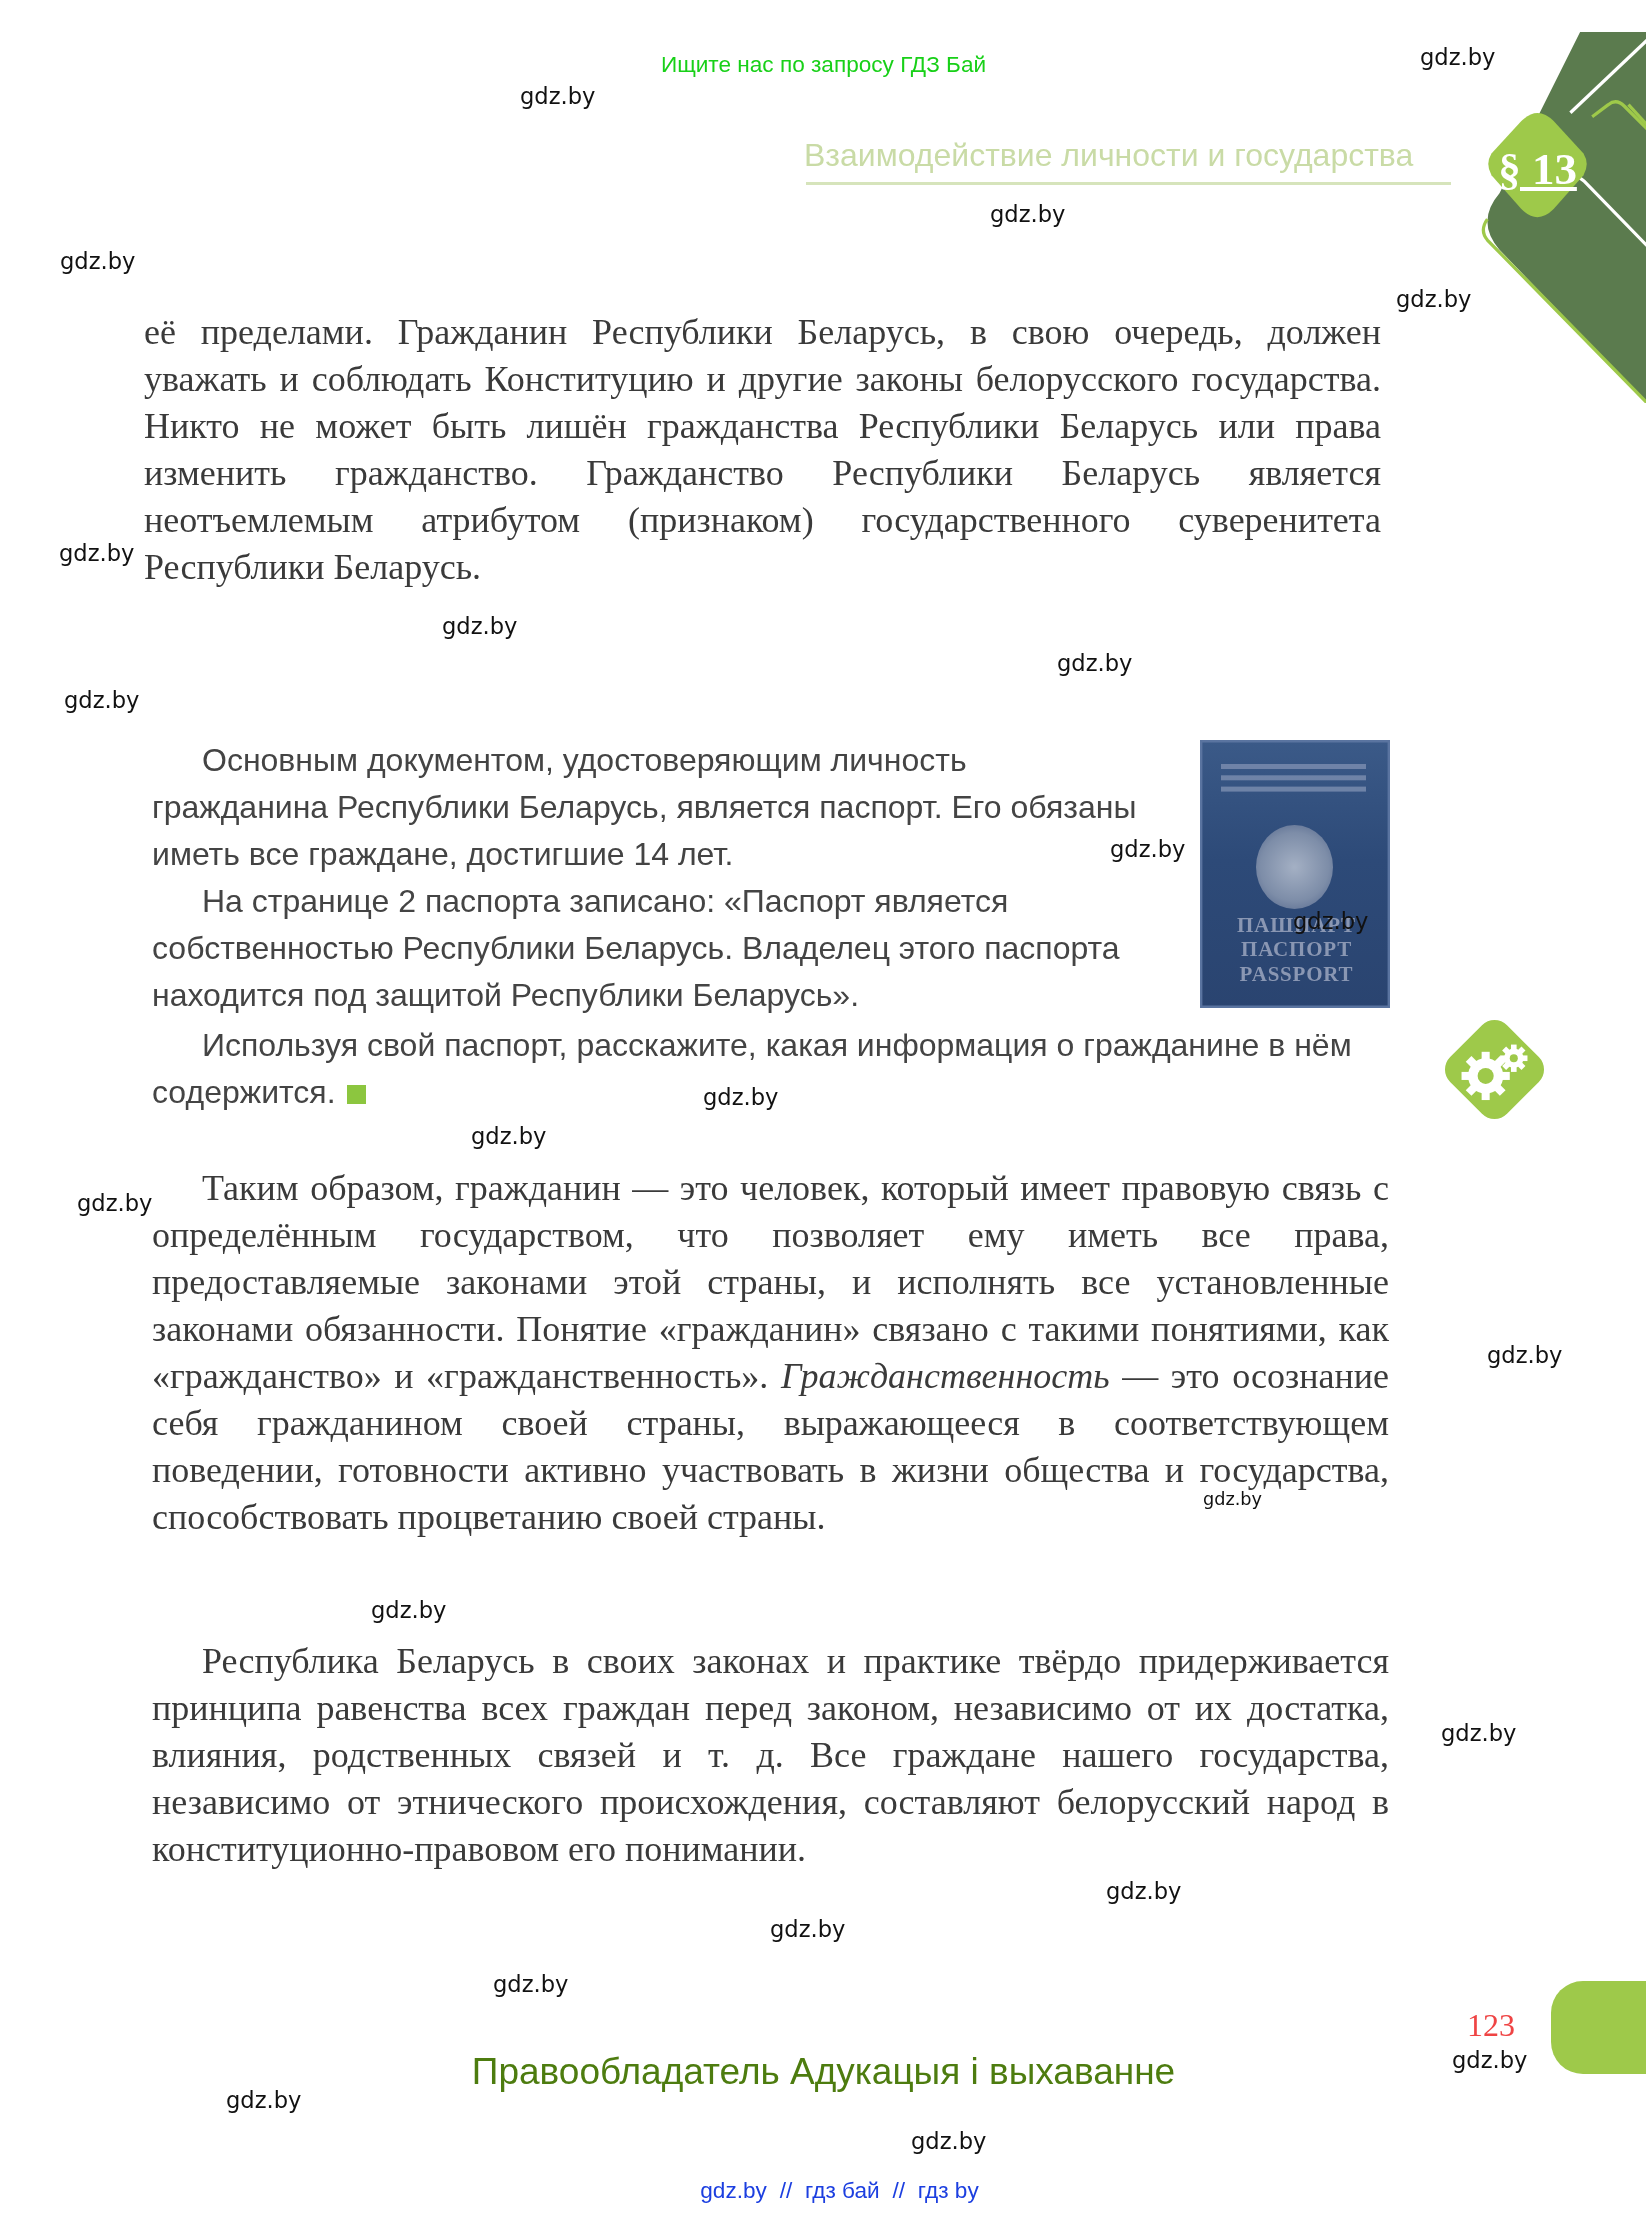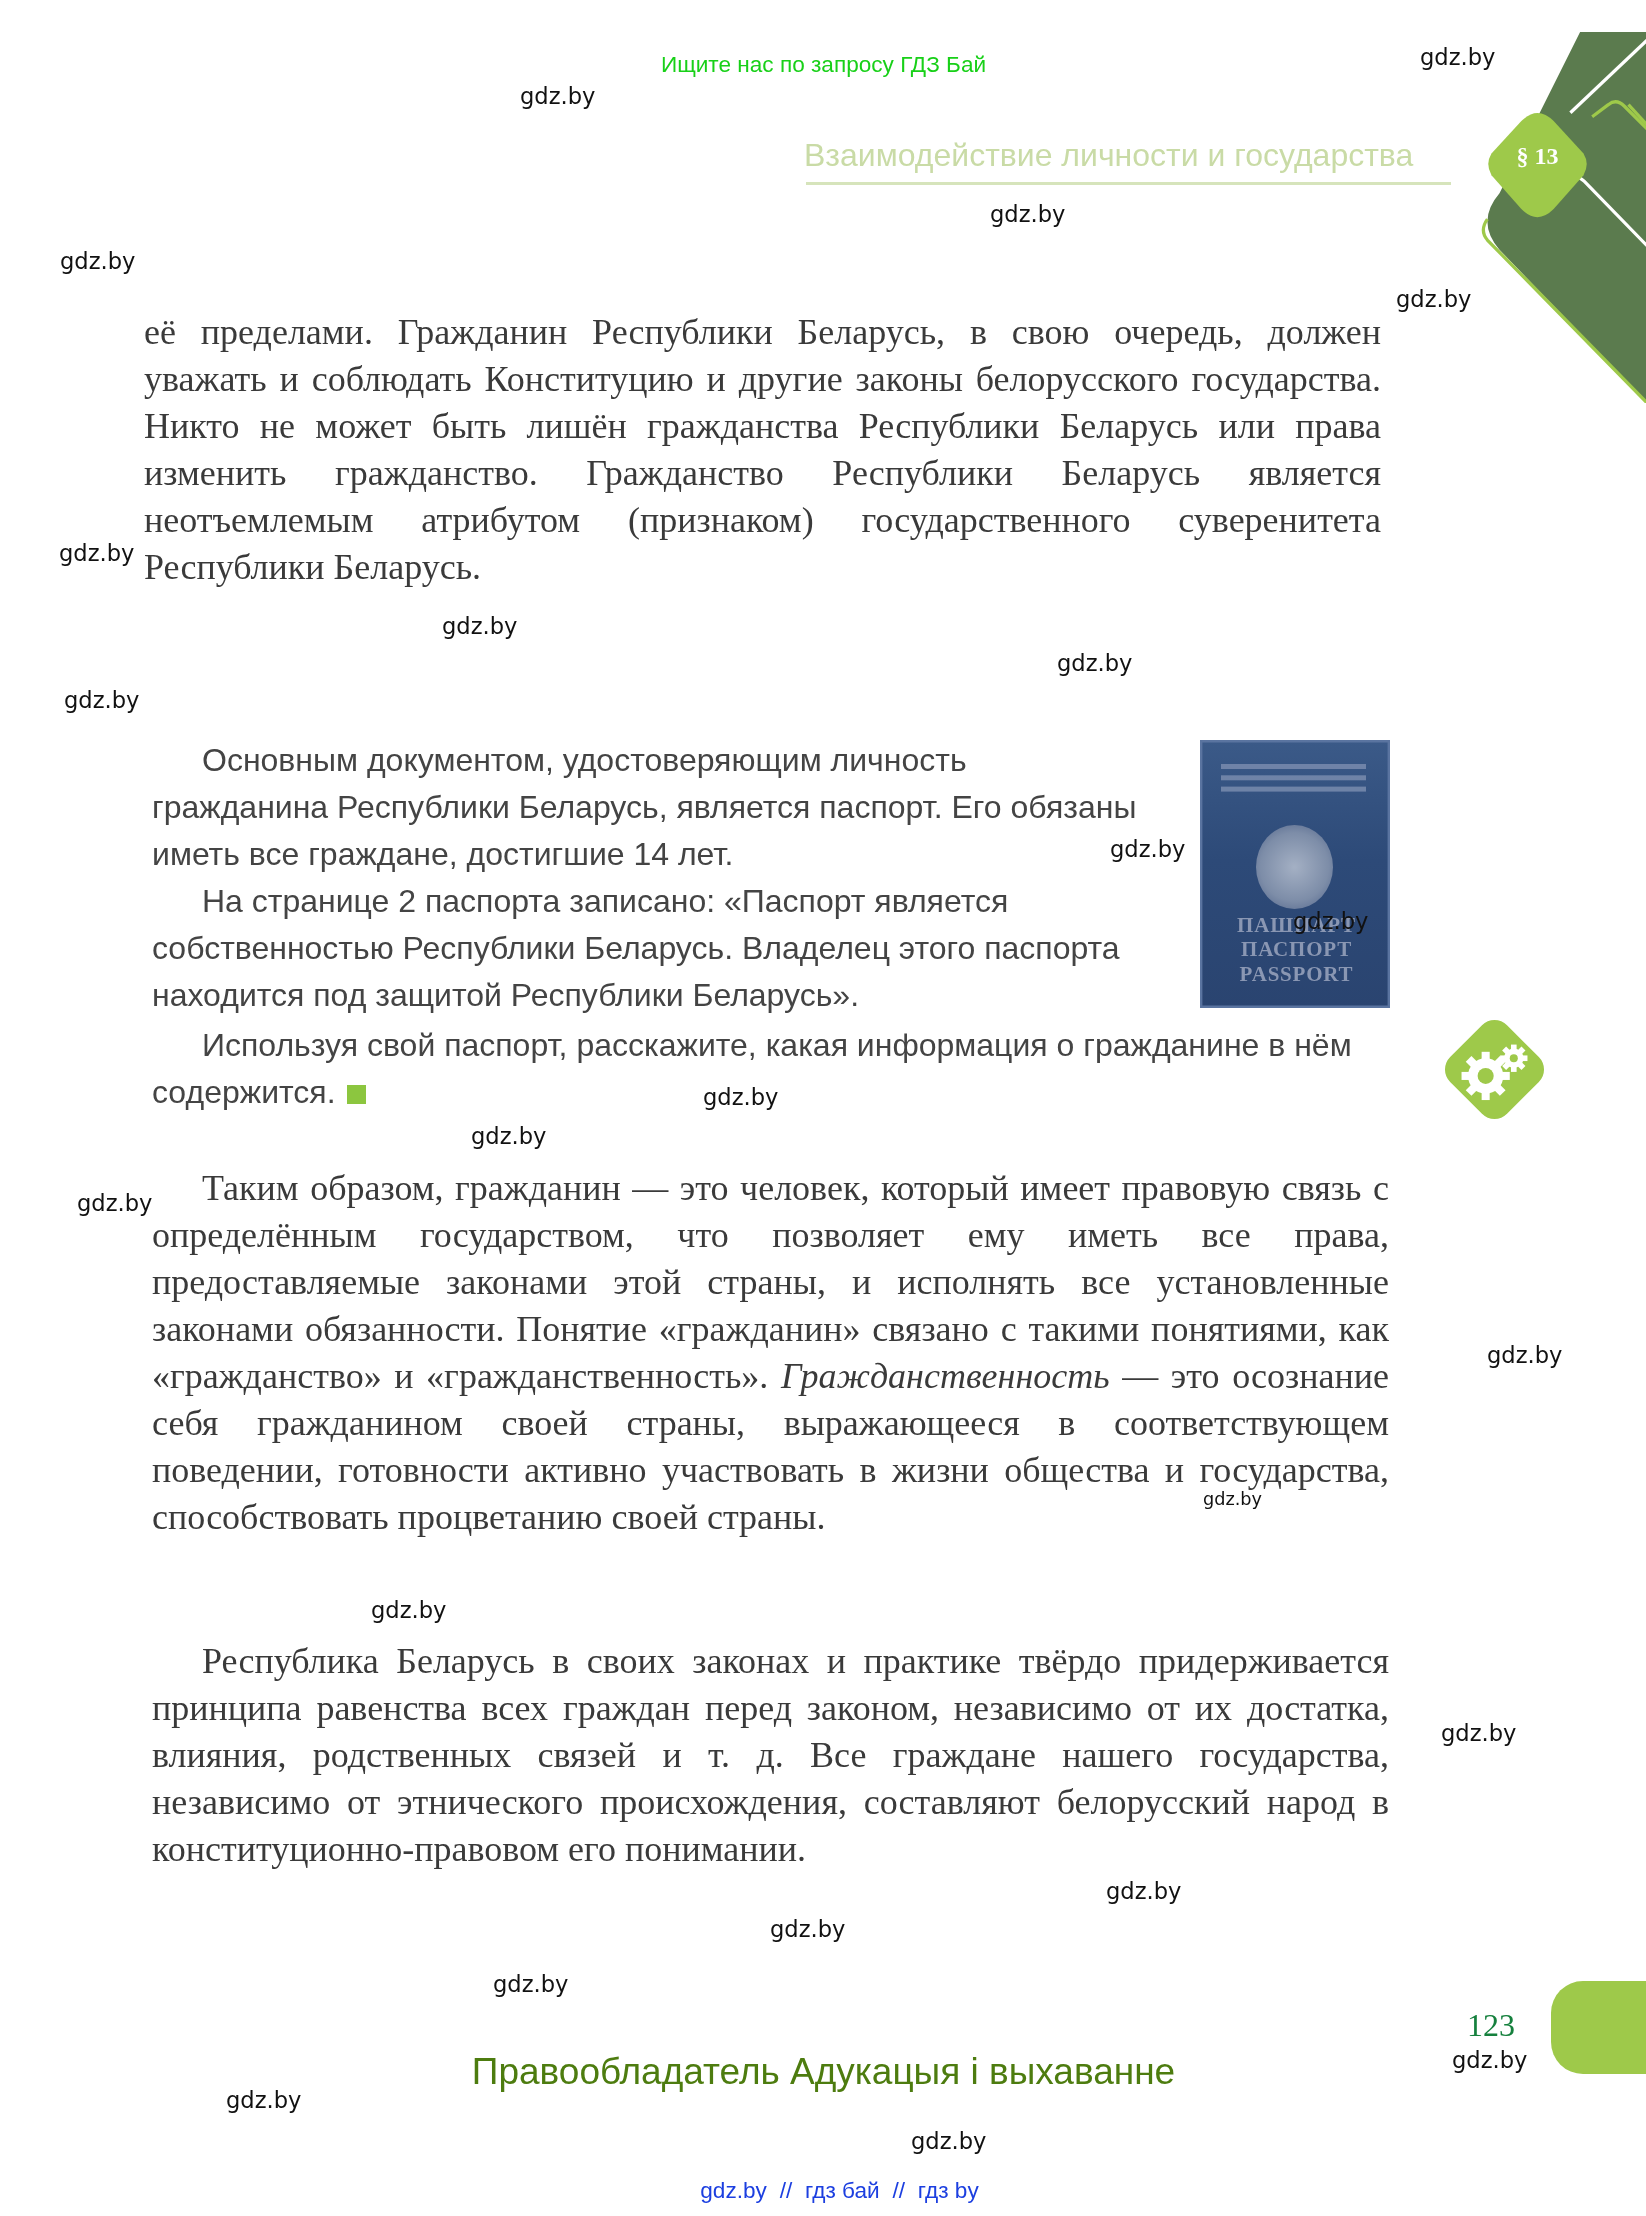--- a/index.html
+++ b/index.html
@@ -16,21 +16,21 @@
   .block2{left:152px;top:737px;width:999px;}
   .block4{left:152px;top:1165px;width:1237px;}
   .block5{left:152px;top:1638px;width:1237px;}
   p{margin:0;}
   .indent{text-indent:50px;}
   .endmark{display:inline-block;width:19.3px;height:19.3px;background:#8cc63f;margin-left:11.3px;vertical-align:middle;}
   .passport{left:1200px;top:740px;width:190px;height:268px;background:linear-gradient(180deg,#3b5a88 0%,#2d4a78 45%,#2a4470 100%);box-shadow:inset 0 0 0 2.4px #5a74a0;}
   .passport .hdr{position:absolute;left:21px;top:24px;width:145px;height:4.8px;background:#7d8fb1;box-shadow:0 11.3px 0 #7d8fb1,0 22.6px 0 #7d8fb1;opacity:.8;}
   .passport .emblem{position:absolute;left:56px;top:85px;width:77px;height:84px;border-radius:50%;background:radial-gradient(circle,#a4b0c4 0%,#7d8da8 60%,#4a5e86 100%);}
   .passport .ptxt{position:absolute;left:16px;width:161px;text-align:center;color:#8a97b3;font-family:"Liberation Serif",serif;font-weight:bold;font-size:21px;letter-spacing:0.8px;}
-  .page-num{left:1467px;top:2007px;font-family:"Liberation Serif",serif;font-size:32px;color:#15803d;}
+  .page-num{left:1467px;top:2007px;font-family:"Liberation Serif",serif;font-size:32px;color:#ef4444;}
   .page-tab{left:1551px;top:1981px;width:95px;height:93px;background:#9ec94a;border-radius:32px 0 0 32px;}
   .copyright{left:0;width:1647px;top:2051px;text-align:center;color:#4d7c0f;font-size:37px;font-family:"Liberation Sans",sans-serif;}
   .footer-links{left:16px;width:1647px;top:2178px;text-align:center;color:#1c3fe0;font-size:22.6px;font-family:"Liberation Sans",sans-serif;}
   .footer-links span{margin:0 6.4px;}
 </style>
 </head>
 <body>
 
 <div class="abs top-banner">Ищите нас по запросу ГДЗ Бай</div>
 
@@ -39,21 +39,21 @@
   <path d="M168,100 L263,10" stroke="#fff" stroke-width="4" fill="none"></path>
   <path d="M160,188 Q172,172 185,185 L263,265" stroke="#fff" stroke-width="4" fill="none"></path>
   <path d="M195,105 L215,90 Q225,82 235,92 L263,120" stroke="#9ec94a" stroke-width="4" fill="none"></path>
   <path d="M65,232 Q55,246 65,258 L263,460" stroke="#9ec94a" stroke-width="4" fill="none"></path>
   <path d="M240,90 L263,115" stroke="#9ec94a" stroke-width="4" fill="none"></path>
 </svg>
 <div class="abs" style="left:1485px;top:109px;width:105px;height:113px;">
   <svg width="105" height="113" style="position:absolute;left:0;top:0" viewBox="0 0 130 140">
     <path d="M65,5 Q75,5 85,15 L122,55 Q130,68 122,82 L85,124 Q75,134 65,134 Q55,134 45,124 L8,82 Q0,68 8,55 L45,15 Q55,5 65,5 Z" fill="#9ec94a"></path>
   </svg>
-  <div style="position:absolute;left:0;top:34px;width:105px;text-align:center;color:#fff;font-family:'Liberation Serif',serif;font-weight:bold;font-size:24px;">§ 13</div>
+  <div style="position:absolute;left:0;top:34px;width:105px;text-align:center;color:#fff;font-family:'Liberation Serif',serif;font-weight:bold;font-size:45px;text-decoration:underline;">§ 13</div>
 </div>
 
 <div class="abs header-title">Взаимодействие личности и государства</div>
 <div class="abs header-rule"></div>
 
 <div class="abs serif block1">
   <p>её пределами. Гражданин Республики Беларусь, в свою очередь, должен уважать и соблюдать Конституцию и другие законы белорусского государства. Никто не может быть лишён гражданства Республики Беларусь или права изменить гражданство. Гражданство Республики Беларусь является неотъемлемым атрибутом (признаком) государственного суверенитета Республики Беларусь.</p>
 </div>
 
 <div class="abs sans block2">

